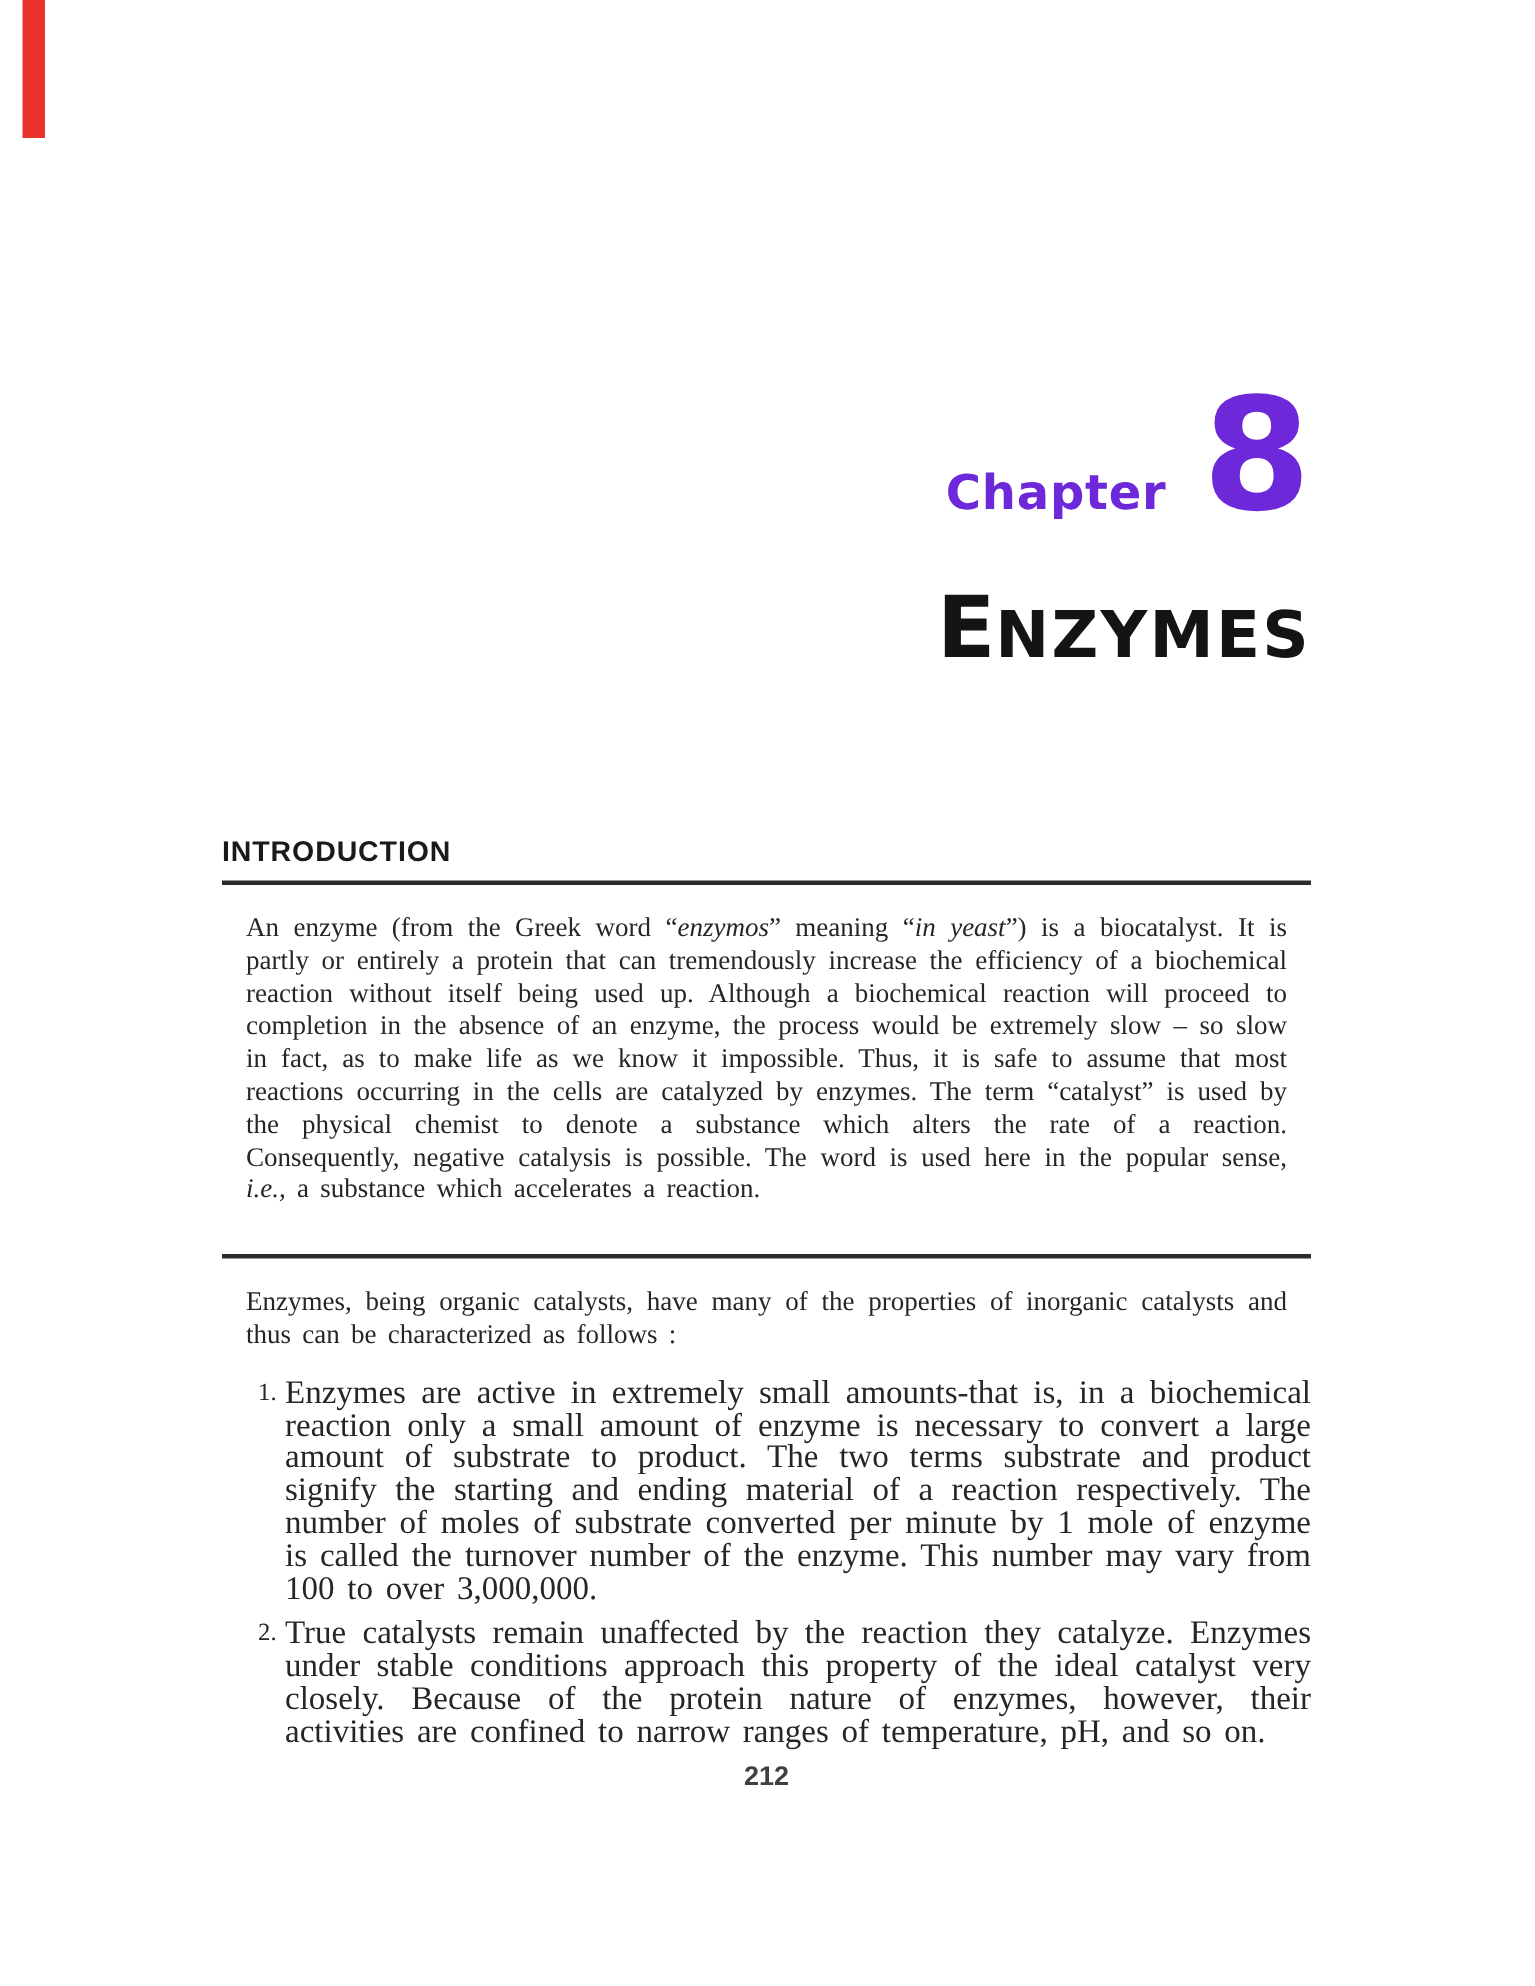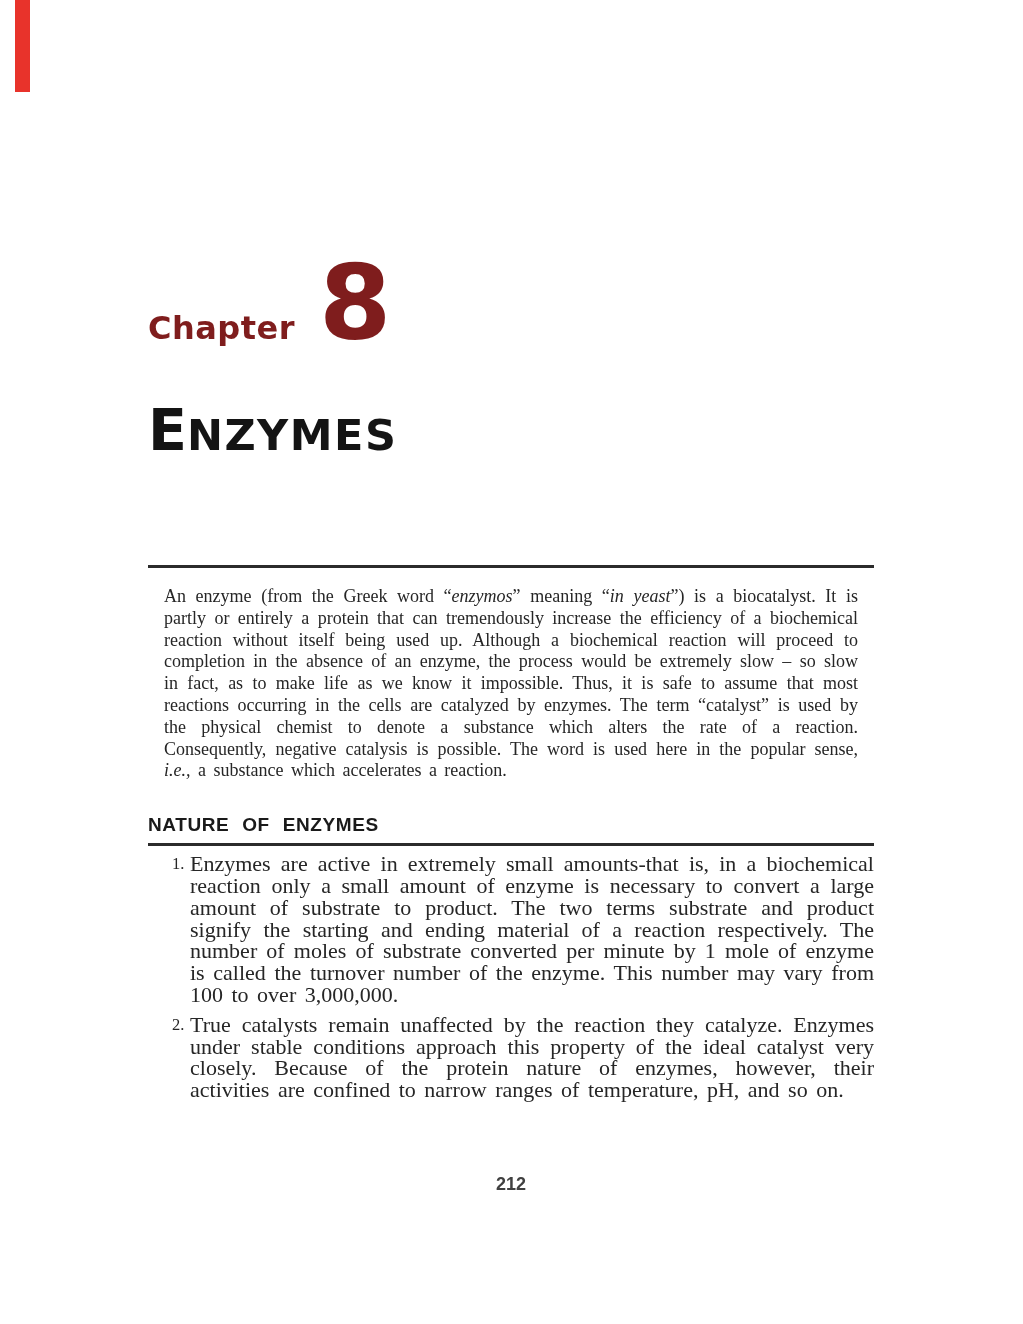--- a/index.html
+++ b/index.html
@@ -15,36 +15,36 @@
   
   .red-tab {
     position:absolute; left:15px; top:0;
     width:15px; height:92px;
     background:#e8332b;
   }
 
   
   .chapter-row {
     position:absolute; left:148px; top:242px; width:726px;
-    white-space:nowrap; color:#7f1d1d;
+    text-align:right; white-space:nowrap; color:#6d28d9;
   }
   .chapter-label {
     font-family:"DejaVu Sans", sans-serif;
     font-weight:700; font-size:32px; letter-spacing:0.5px;
   }
   .chapter-number {
     font-family:"DejaVu Sans", sans-serif;
     font-weight:800; font-size:104px; letter-spacing:0;
     margin-left:24px;
   }
 
   .title-row {
     position:absolute; left:148px; top:386px; width:726px;
-    text-align:left; white-space:nowrap; color:#141414;
-    font-family:"DejaVu Sans", sans-serif; font-weight:800;margin-top:11px;
+    text-align:right; white-space:nowrap; color:#141414;
+    font-family:"DejaVu Sans", sans-serif; font-weight:800;
   }
   .title-initial { font-size:57px; }
   .title-rest   { font-size:43px; letter-spacing:1.5px; }
 
   
   .content {
     position:absolute; left:148px; top:558px; width:726px;
   }
   .sec-head {
     font-family:"Liberation Sans", sans-serif;
@@ -95,27 +95,28 @@
   <span class="chapter-label">Chapter</span><span class="chapter-number">8</span>
 </div>
 
 <div class="title-row">
   <span class="title-initial">E</span><span class="title-rest">NZYMES</span>
 </div>
 
 <div class="content">
 
   <div>
+    <h2 class="sec-head">INTRODUCTION</h2>
     <hr class="rule">
     <p class="body-text intro-par"><span>An enzyme (from the Greek word “</span><span class="it">enzymos</span><span>” meaning “</span><span class="it">in yeast</span><span>”) is a biocatalyst. It is partly or entirely a protein that can tremendously increase the efficiency of a biochemical reaction without itself being used up. Although a biochemical reaction will proceed to completion in the absence of an enzyme, the process would be extremely slow – so slow in fact, as to make life as we know it impossible. Thus, it is safe to assume that most reactions occurring in the cells are catalyzed by enzymes. The term “catalyst” is used by the physical chemist to denote a substance which alters the rate of a reaction. Consequently, negative catalysis is possible. The word is used here in the popular sense, </span><span class="it">i.e.,</span><span> a substance which accelerates a reaction.</span></p>
   </div>
 
   <div class="sec-gap">
-    <h2 class="sec-head">NATURE OF ENZYMES</h2>
     <hr class="rule">
+    <p class="body-text lead-par">Enzymes, being organic catalysts, have many of the properties of inorganic catalysts and thus can be characterized as follows :</p>
 
     <div class="num-list">
       <div class="list-item">
         <span class="item-num">1.</span>
         <span class="item-text">Enzymes are active in extremely small amounts-that is, in a biochemical reaction only a small amount of enzyme is necessary to convert a large amount of substrate to product. The two terms substrate and product signify the starting and ending material of a reaction respectively. The number of moles of substrate converted per minute by 1 mole of enzyme is called the turnover number of the enzyme. This number may vary from 100 to over 3,000,000.</span>
       </div>
       <div class="list-item">
         <span class="item-num">2.</span>
         <span class="item-text">True catalysts remain unaffected by the reaction they catalyze. Enzymes under stable conditions approach this property of the ideal catalyst very closely. Because of the protein nature of enzymes, however, their activities are confined to narrow ranges of temperature, pH, and so on.</span>
       </div>

